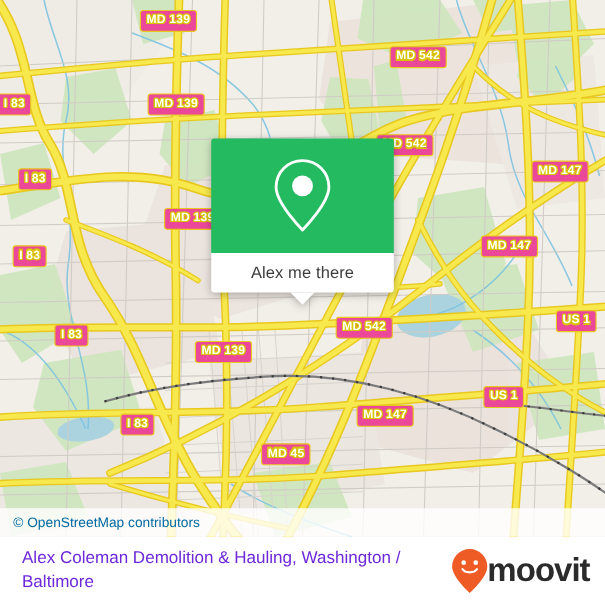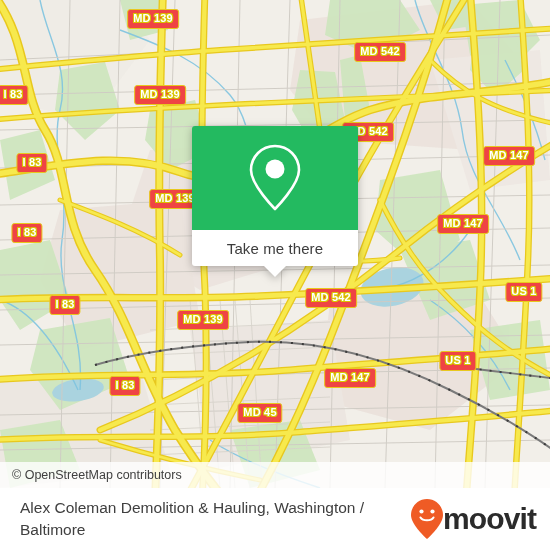--- a/index.html
+++ b/index.html
@@ -31,21 +31,21 @@
   }
   .map-canvas {
     position: absolute;
     left: 0; top: 0;
     width: 550px; height: 488px;
   }
 
   
   .shield {
     position: absolute;
-    background: #ef4444;
+    background: #ec4899;
     border: 1.6px solid #e8c81e;
     border-radius: 3px;
     color: #ffffff;
     font-size: 11px;
     font-weight: bold;
     line-height: 1;
     padding: 3px 5px 4px 5px;
     letter-spacing: 0.2px;
     white-space: nowrap;
     text-shadow:
@@ -67,21 +67,21 @@
     left: 0;
     bottom: 0;
     width: 550px;
     height: 26px;
     background: rgba(255,255,255,0.80);
     display: flex;
     align-items: center;
     padding-left: 12px;
     box-sizing: border-box;
     font-size: 12.5px;
-    color: #404040;
+    color: #0369a1;
   }
 
   
   .callout {
     position: absolute;
     left: 192px;
     top: 126px;
     width: 166px;
     filter: drop-shadow(0 2px 4px rgba(0,0,0,0.28));
   }
@@ -129,21 +129,21 @@
     background: #ffffff;
     display: flex;
     align-items: center;
     box-sizing: border-box;
     padding: 0 14px 0 20px;
   }
   .footer-title {
     flex: 1;
     font-size: 15.5px;
     line-height: 1.42;
-    color: #404040;
+    color: #6d28d9;
     padding-right: 12px;
   }
   .logo {
     display: flex;
     align-items: center;
     gap: 1px;
     flex-shrink: 0;
   }
   .logo-pin svg { display: block; }
   .logo-word {
@@ -341,21 +341,21 @@
     <div class="callout">
       <div class="callout-top">
         <span class="pin-icon">
           <svg width="54" height="70" viewBox="0 0 54 70">
             <path d="M27 3 C13.7 3 3 13.7 3 27 C3 42 27 66 27 66 C27 66 51 42 51 27 C51 13.7 40.3 3 27 3 Z" fill="none" stroke="#ffffff" stroke-width="2.6" stroke-linejoin="round"></path>
             <circle cx="27" cy="26" r="9.5" fill="#ffffff"></circle>
           </svg>
         </span>
       </div>
       <div class="callout-bottom">
-        <span class="callout-label">Take me there</span>
+        <span class="callout-label">Alex me there</span>
         <span class="callout-tail"></span>
       </div>
     </div>
 
     <div class="attribution">
       <span>© OpenStreetMap contributors</span>
     </div>
   </div>
 
   <div class="footer">

